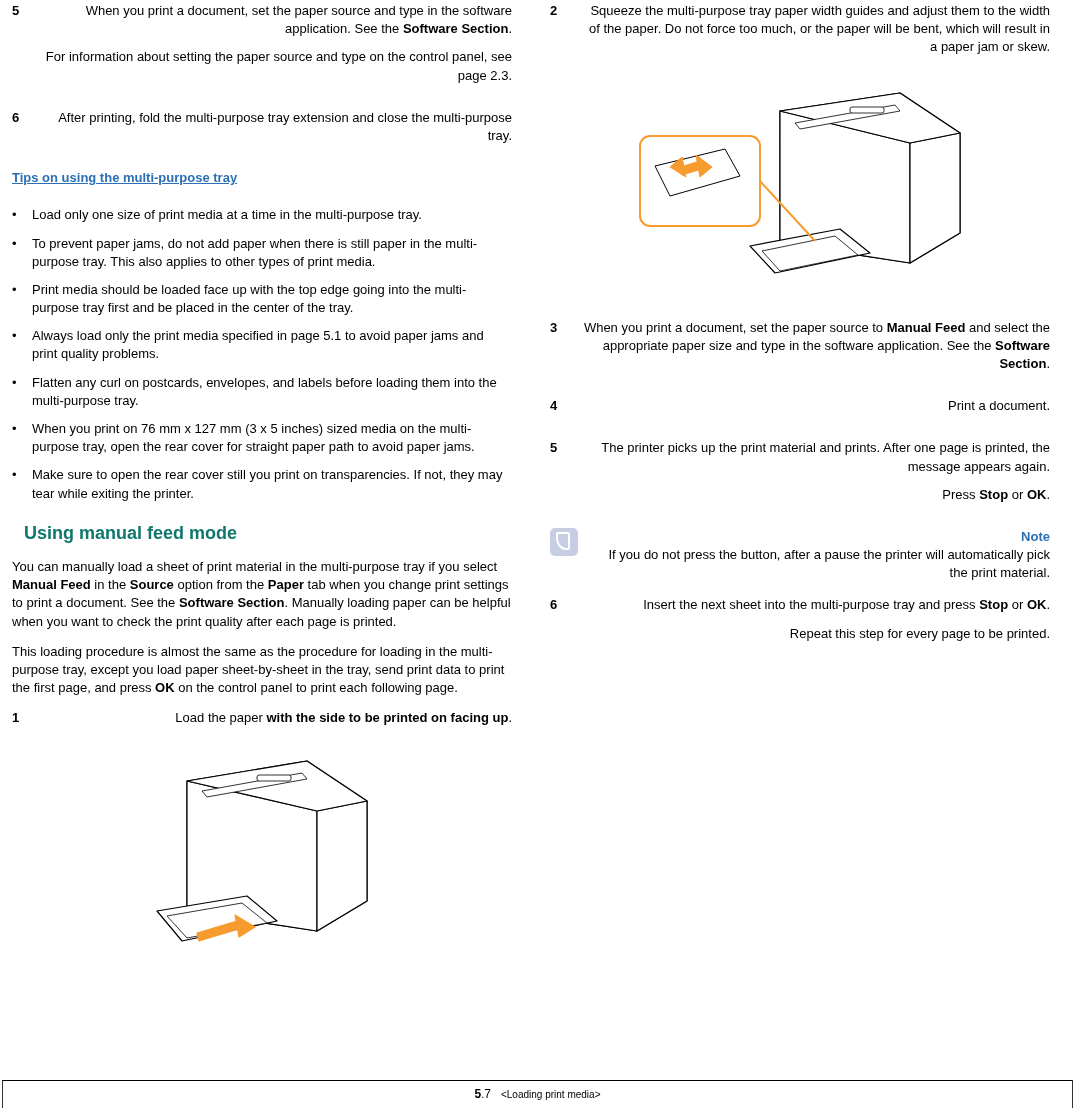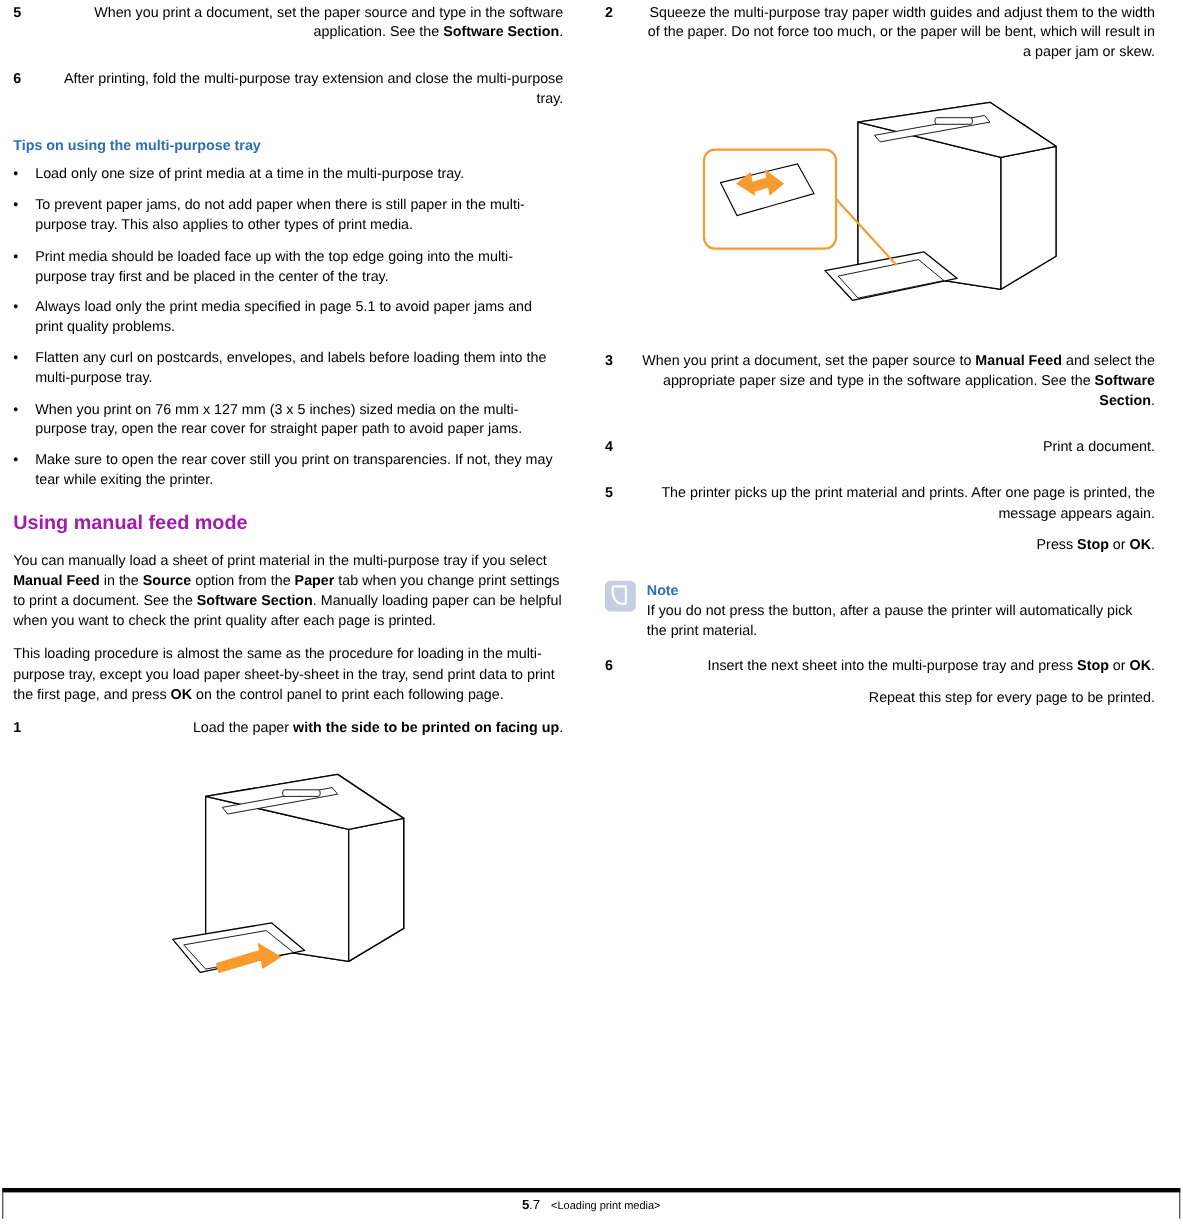--- a/index.html
+++ b/index.html
@@ -14,21 +14,21 @@
       position: relative;
     }
     .page-frame {
       position: absolute;
       left: 2px;
       right: 2px;
       bottom: 8px;
       display: flex;
       justify-content: center;
       align-items: center;
-      border-top: 4px solid #000000;
+      border-top: 1px solid #000000;
       border-left: 1px solid #333;
       border-right: 1px solid #333;
       height: 28px;
     }
     .content {
       display: flex;
       gap: 38px;
       padding: 2px 12px 40px 12px;
     }
     .column {
@@ -41,45 +41,47 @@
     }
     .step-num {
       font-weight: bold;
       flex: 0 0 18px;
     }
     .step-body { flex: 1; text-align: right; }
     .step-body p { margin-bottom: 10px; }
     .tips-heading {
       color: #2b6fb5;
       font-weight: bold;
-      margin: 10px 0 8px 0;
+      margin: 10px 0 19px 0;
       font-size: 13px;
+      text-decoration: underline;
     }
     .bullet {
       display: flex;
       gap: 10px;
       margin-bottom: 10px;
     }
     .bullet .dot { flex: 0 0 10px; }
     .h2 {
-      color: #a21caf;
+      color: #0f766e;
       font-size: 18px;
       font-weight: bold;
-      margin: 18px 0 12px 0;
+      margin: 18px 0 12px 12px;
     }
     .para { margin-bottom: 12px; }
     .printer-illustration {
       display: flex;
       justify-content: center;
       margin: 14px 0 18px 0;
     }
     .note-block {
       display: flex;
       gap: 10px;
       margin: 6px 0 14px 0;
+      text-align: right;
     }
     .note-icon {
       flex: 0 0 28px;
       height: 28px;
       background: #c7cde2;
       border-radius: 5px;
       position: relative;
     }
     .note-icon::after {
       content: "";
@@ -105,20 +107,21 @@
 </head>
 <body>
 
 <div class="content">
   <div class="column">
 
     <div class="step">
       <div class="step-num">5</div>
       <div class="step-body">
         <p><span>When you print a document, set the paper source and type in the software application. See the </span><b>Software Section</b><span>.</span></p>
+        <p>For information about setting the paper source and type on the control panel, see page 2.3.</p>
       </div>
     </div>
 
     <div class="step">
       <div class="step-num">6</div>
       <div class="step-body">
         <p>After printing, fold the multi-purpose tray extension and close the multi-purpose tray.</p>
       </div>
     </div>
 

